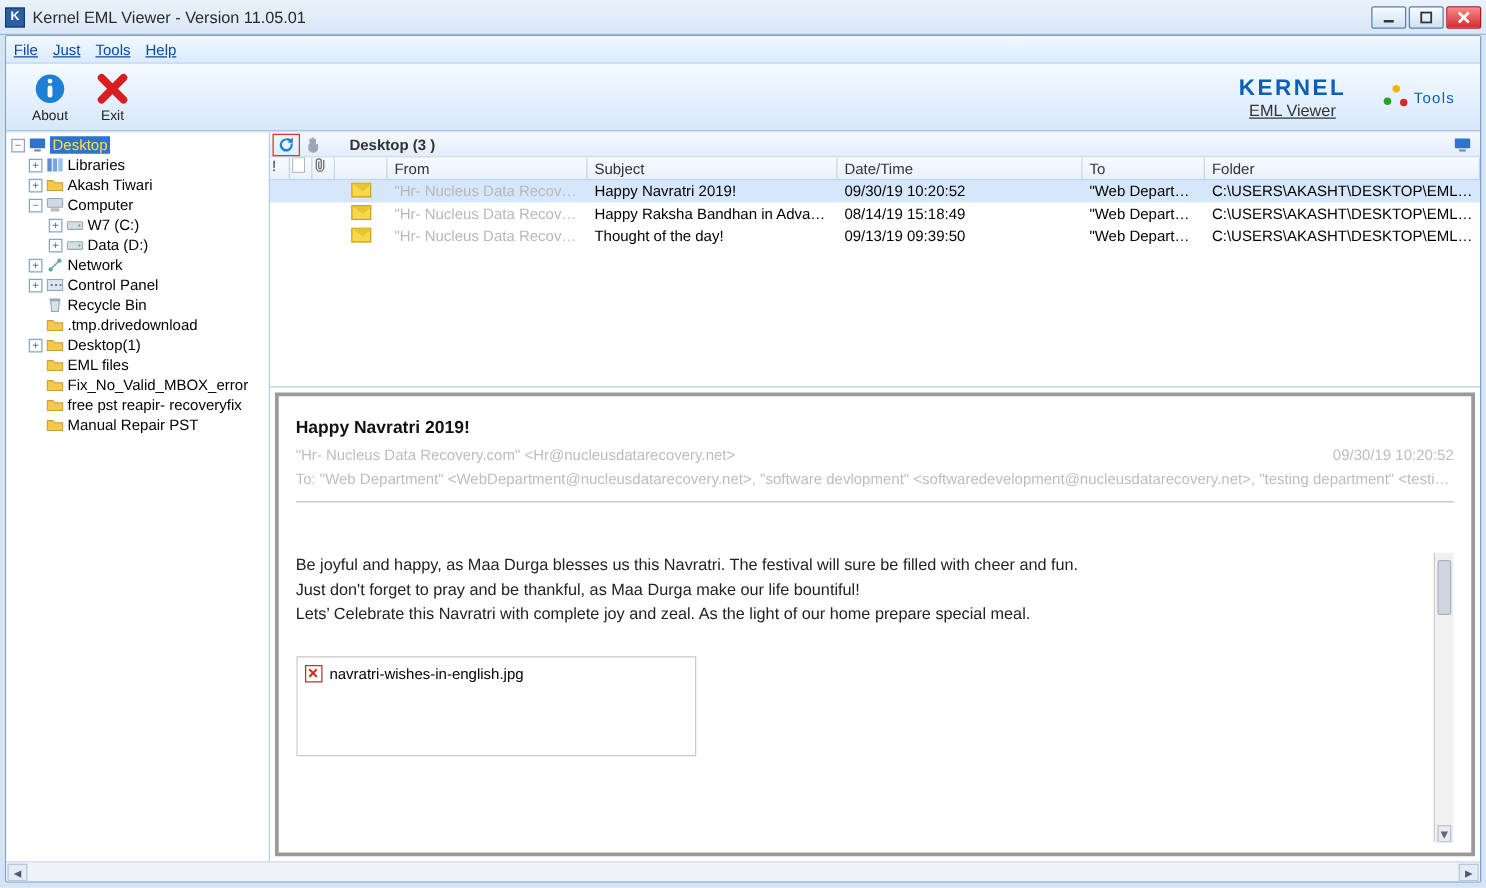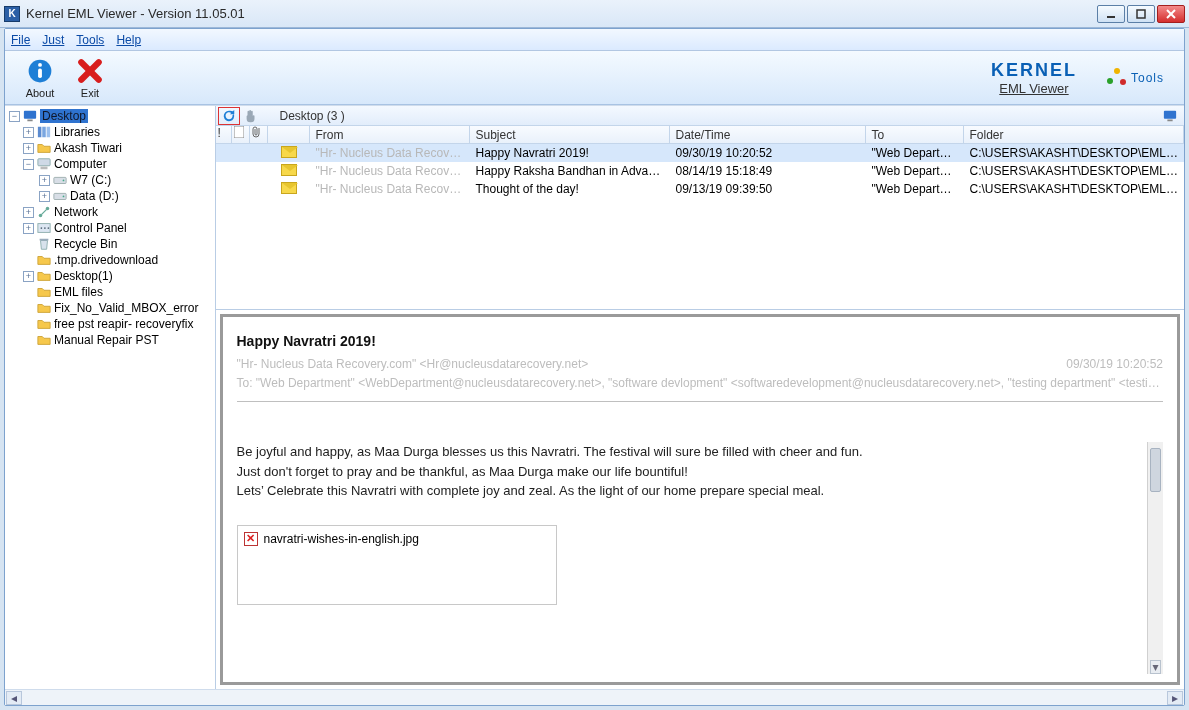--- a/index.html
+++ b/index.html
@@ -36,29 +36,29 @@
 
 
 .main { flex:1; display:flex; border-top:1px solid #cfdcec; overflow:hidden;}
 .sidebar { width:226px; border-right:1px solid #b9cde5; display:flex; flex-direction:column; background:#fff; }
 .sidebar .header { height:18px; background:linear-gradient(#f4f9ff,#e2edfb); border-bottom:1px solid #c3d5ea; padding:2px 6px; font-weight:600; color:#333;}
 .tree { flex:1; padding:2px 2px; overflow:auto; }
 .tree ul { list-style:none; padding-left:16px; }
 .tree li { white-space:nowrap; padding:1px 0; display:flex; align-items:center; gap:3px; }
 .tree li .twist { width:11px; height:11px; border:1px solid #8aa3c4; background:#fff; display:inline-flex; align-items:center; justify-content:center; font-size:9px; line-height:1; color:#5a7398; }
 .tree li .noexp { width:11px; display:inline-block; }
-.tree li.selected > .label { background:#2f73cf; color:#0f172a; padding:0 2px;}
+.tree li.selected > .label { background:#2f73cf; color:#fde047; padding:0 2px;}
 .ticon { width:14px; height:14px; display:inline-block; }
 
 
 .right { flex:1; display:flex; flex-direction:column; background:#fff; }
 .listheader { height:20px; background:linear-gradient(#f4f9ff,#e2edfb); border-bottom:1px solid #c3d5ea; display:flex; align-items:center; padding:0 2px;}
 .listheader .hbtn { width:22px; height:18px; display:flex; align-items:center; justify-content:center; }
 .listheader .hbtn.sel { border:1px solid #d33; }
-.listheader .curpath { margin-left:18px; font-weight:400; color:#333; }
+.listheader .curpath { margin-left:18px; font-weight:700; color:#333; }
 .listheader .rmon { margin-left:auto; margin-right:4px; }
 
 .grid { height:184px; border-bottom:1px solid #b9cde5; overflow:hidden; display:flex; flex-direction:column; }
 .gridhead, .gridrow { display:flex; }
 .gridhead { height:18px; background:linear-gradient(#f8fbff,#e9f1fb); border-bottom:1px solid #c3d5ea; }
 .gridhead .col { border-right:1px solid #c3d5ea; padding:2px 6px; color:#333; font-size:12px; }
 .gridbody { flex:1; overflow:auto; }
 .gridrow { height:18px; align-items:center; }
 .gridrow.selected { background:#d6e7fb; }
 .gridrow .col { padding:1px 6px; overflow:hidden; text-overflow:ellipsis; white-space:nowrap; }

